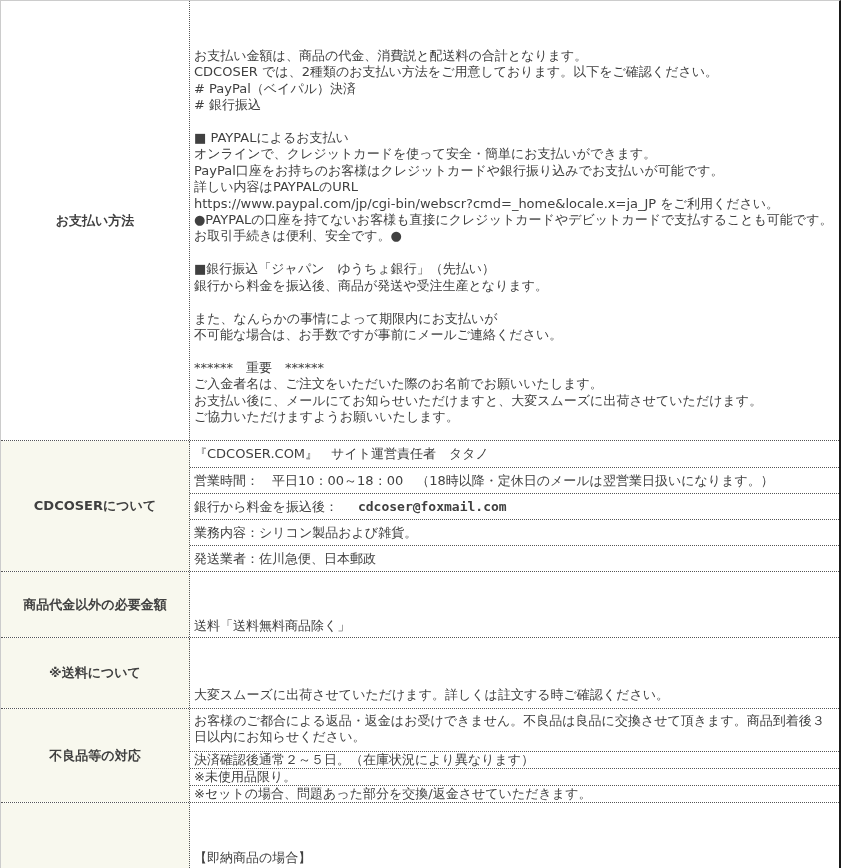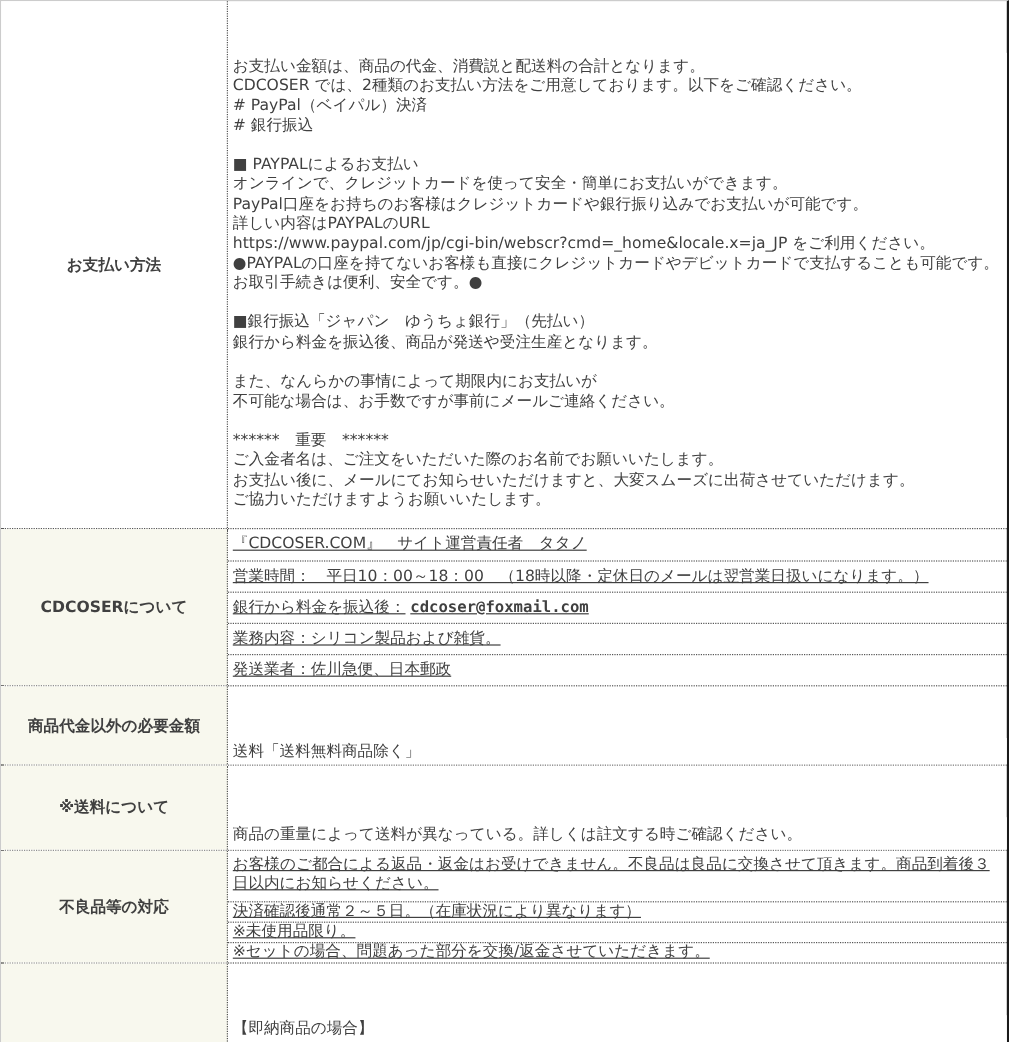--- a/index.html
+++ b/index.html
@@ -38,31 +38,30 @@
     padding: 2px 4px;
     margin-top: 43px;
   }
   .pre { white-space: pre-wrap; line-height: 16.4px; }
   .subrows { display: flex; flex-direction: column; }
   .subrow {
     padding: 2px 4px;
     line-height: 16px;
     display: flex;
     align-items: center;
-    text-decoration: underline;
   }
   .subrow + .subrow { border-top: 1px dotted #555555; }
   .subrow.tall { min-height: 26px; }
   .subrow.tight { padding: 0 4px; min-height: 15px; }
   .subrow.wrap2 { min-height: 42px; align-items: flex-start; padding-top: 4px; }
   .subrow.pay { min-height: 18px; padding: 1px 4px; }
   .email {
     font-family: "DejaVu Sans Mono", "Liberation Mono", monospace;
     font-weight: bold;
-    margin-left: 4px;
+    margin-left: 20px;
   }
   .r1-body { min-height: 396px; padding-top: 4px; }
   .about-rows .subrow { min-height: 26px; }
   .extra-fee-row .td { min-height: 21px; display: flex; align-items: center; }
   .shipping-row .td { min-height: 27px; display: flex; align-items: center; }
   .delivery-body { min-height: 127px; line-height: 18.2px; padding-top: 3px; }
   .small-row .td { min-height: 20px; display: flex; align-items: center; }
 </style>
 </head>
 <body>
@@ -110,21 +109,21 @@
     </div>
   </div>
 
   <div class="trow extra-fee-row">
     <div class="th">商品代金以外の必要金額</div>
     <div class="td">送料「送料無料商品除く」</div>
   </div>
 
   <div class="trow shipping-row">
     <div class="th">※送料について</div>
-    <div class="td">商品の重量によって送料が異なっている。詳しくは註文する時ご確認ください。</div>
+    <div class="td">大変スムーズに出荷させていただけます。詳しくは註文する時ご確認ください。</div>
   </div>
 
   <div class="trow">
     <div class="th">不良品等の対応</div>
     <div class="subrows">
       <div class="subrow wrap2">お客様のご都合による返品・返金はお受けできません。不良品は良品に交換させて頂きます。商品到着後３日以内にお知らせください。</div>
       <div class="subrow tight">決済確認後通常２～５日。（在庫状況により異なります）</div>
       <div class="subrow tight">※未使用品限り。</div>
       <div class="subrow tight">※セットの場合、問題あった部分を交換/返金させていただきます。</div>
     </div>

